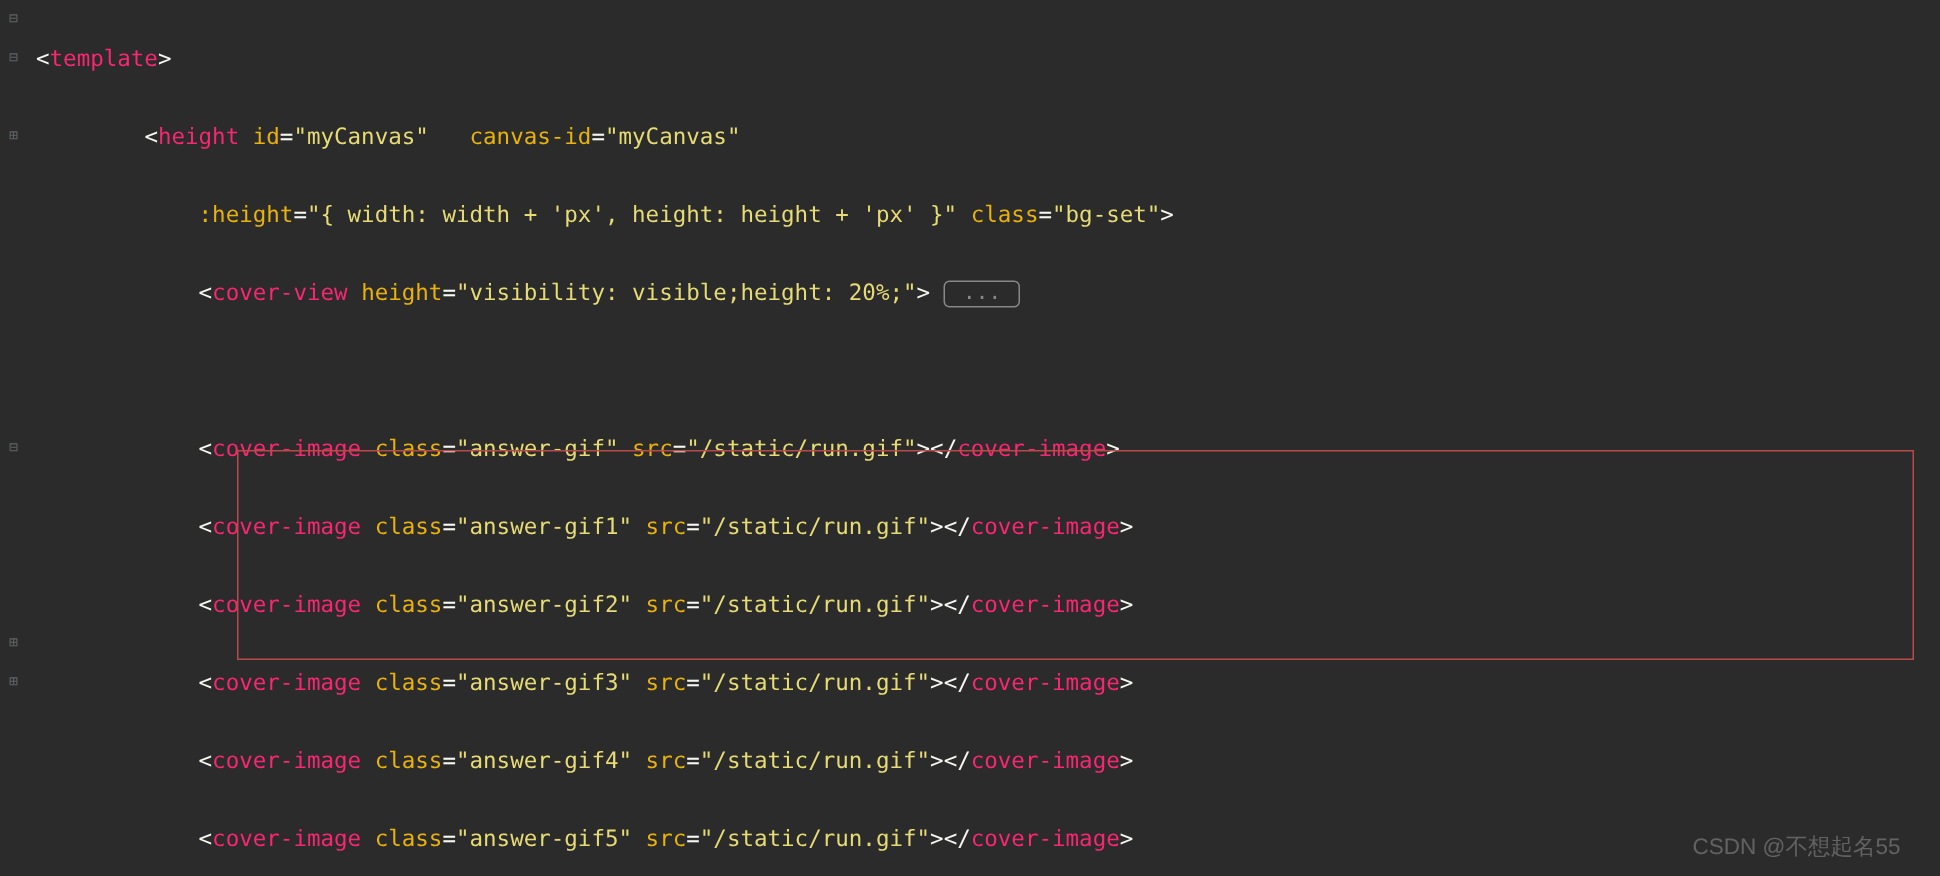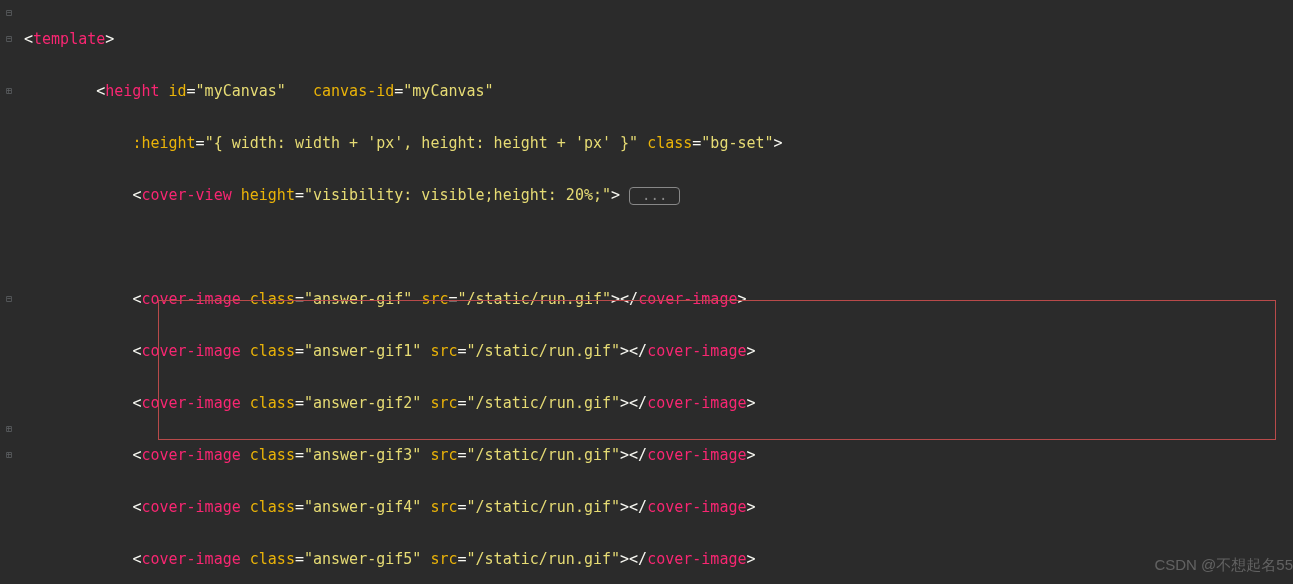--- a/index.html
+++ b/index.html
@@ -55,21 +55,21 @@
     position: absolute;
     border: 1px solid #b84a4a;
     left: 140px;
     top: 300px;
     width: 1118px;
     height: 140px;
     pointer-events: none;
   }
   .watermark {
     position: absolute;
-    right: 0;
+    right: 26px;
     bottom: 6px;
     color: rgba(200,200,200,0.35);
     font-size: 15px;
     font-family: sans-serif;
   }
   .tn { color:#f92672; }
   .br { color:#f8f8f2; }
   .an { color:#eab308; }
   .eq { color:#f8f8f2; }
   .av { color:#e6db74; }

